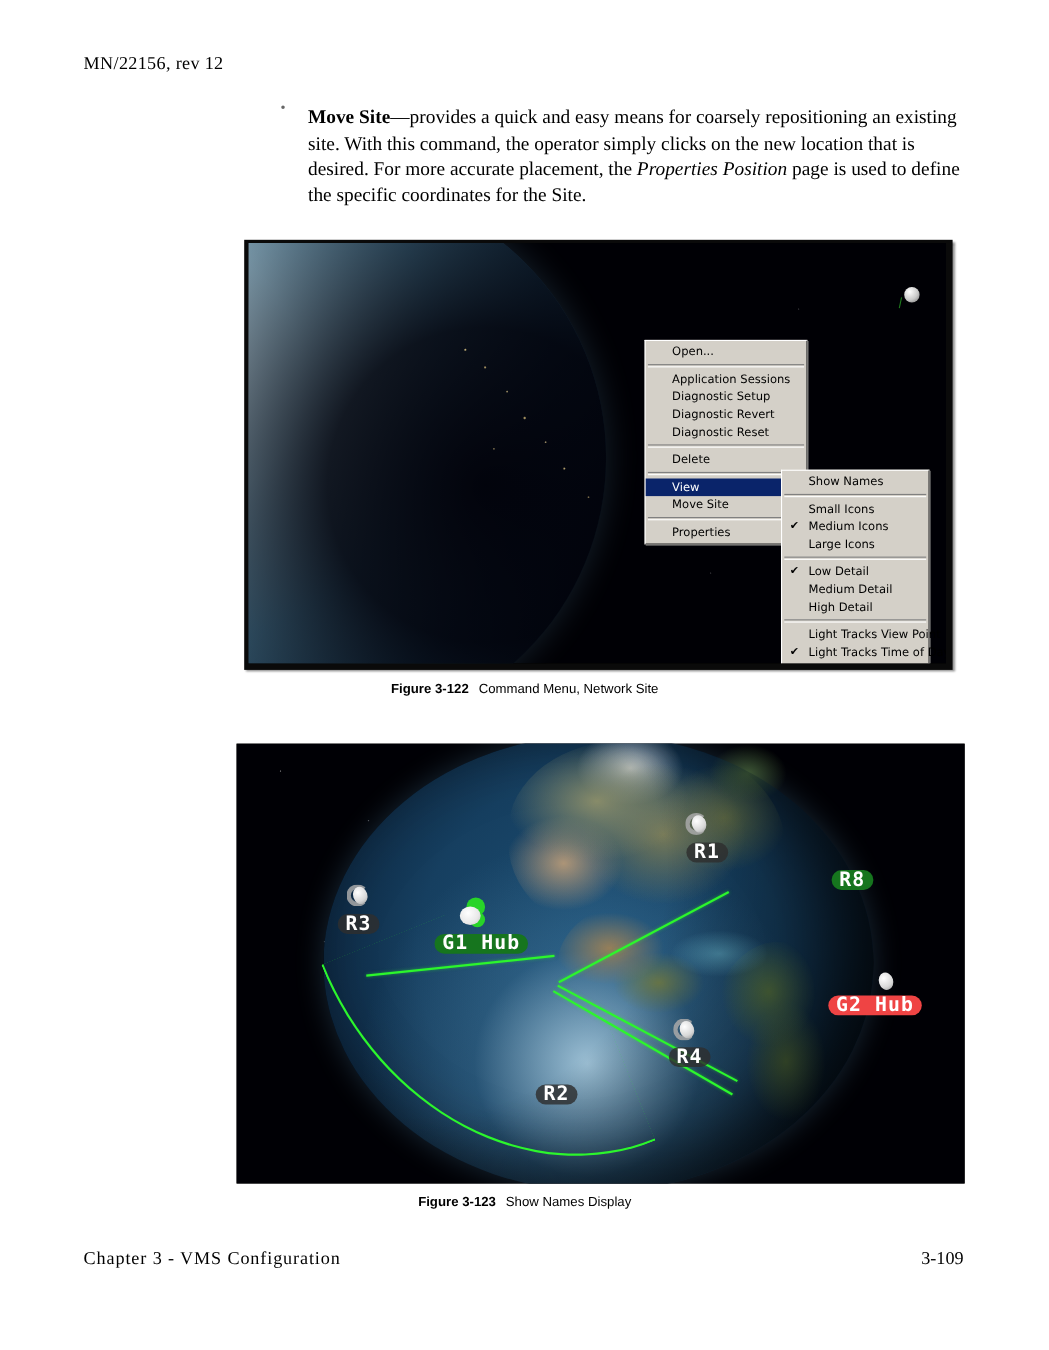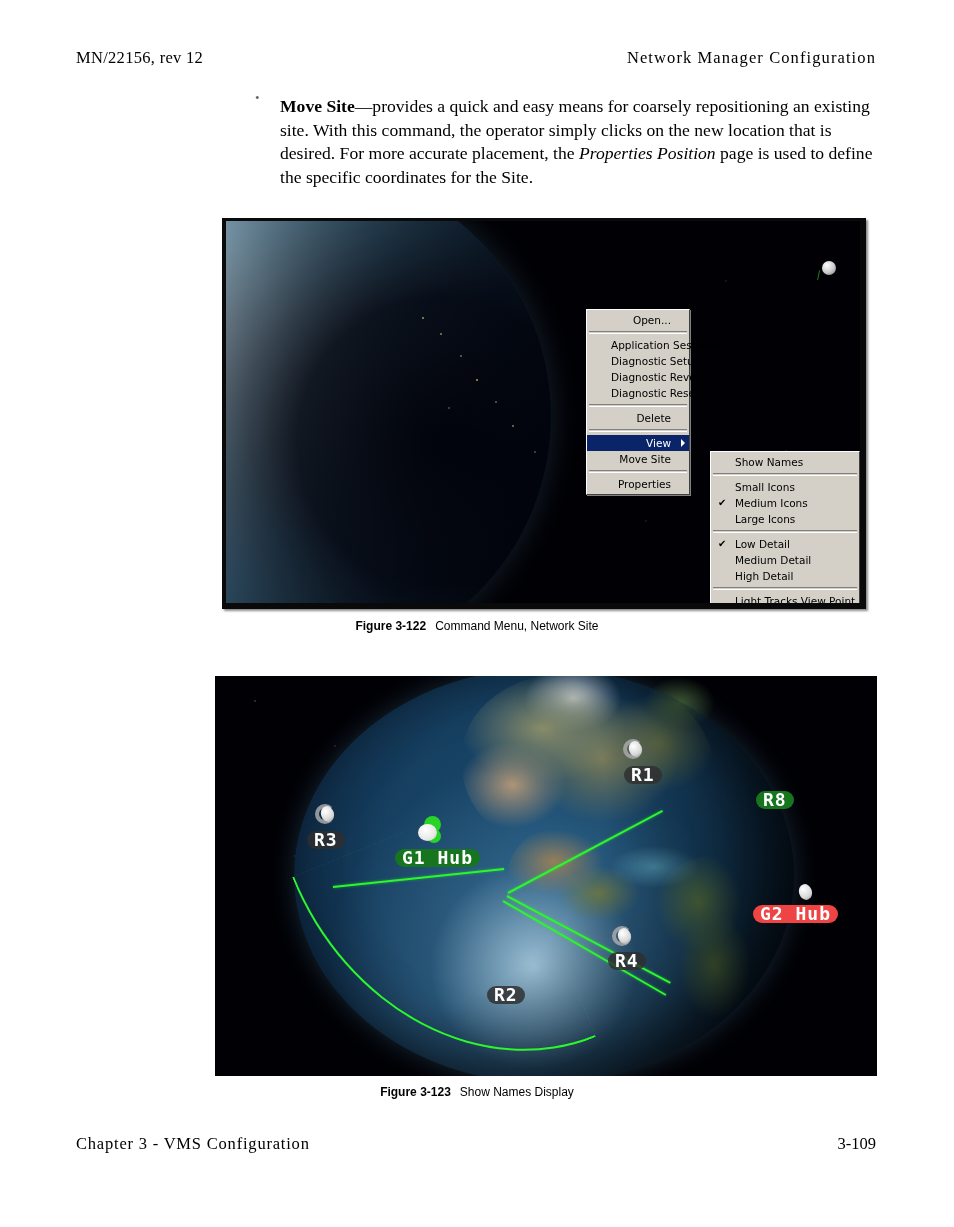--- a/index.html
+++ b/index.html
@@ -200,22 +200,22 @@
   }
   .menu-arrow {
     position: absolute;
     right: 4px;
     top: 4px;
     width: 0; height: 0;
     border-top: 4px solid transparent;
     border-bottom: 4px solid transparent;
     border-left: 4px solid currentColor;
   }
-  #main-menu { left: 360px; top: 88px; width: 104px; text-align: right; }
-  #view-submenu { left: 484px; top: 206px; width: 150px; margin-top: 24px; }
+  #main-menu { left: 360px; top: 88px; width: 148px; }
+  #view-submenu { left: 484px; top: 206px; width: 135px; }
 
   
   .caption {
     position: absolute;
     width: 100%;
     text-align: center;
     font-family: "Liberation Sans", sans-serif;
     font-size: 12px;
   }
   .caption b { font-weight: bold; }
@@ -366,21 +366,20 @@
     font-size: 16.5px;
     letter-spacing: 0.8px;
   }
   .footer-right { letter-spacing: 0; }
 </style>
 </head>
 <body>
 
 <div class="page-header">
   <span class="header-left">MN/22156, rev 12</span>
-  <span class="header-right">Network Manager Configuration</span>
 </div>
 
 <div class="bullet-block">
   <span class="bullet-mark">•</span>
   <div class="bullet-text">
     <b>Move Site</b><span>—provides a quick and easy means for coarsely repositioning an existing site. With this command, the operator simply clicks on the new location that is desired. For more accurate placement, the </span><i>Properties Position</i><span> page is used to define the specific coordinates for the Site.</span>
   </div>
 </div>
 
 <div class="fig1-wrap">

